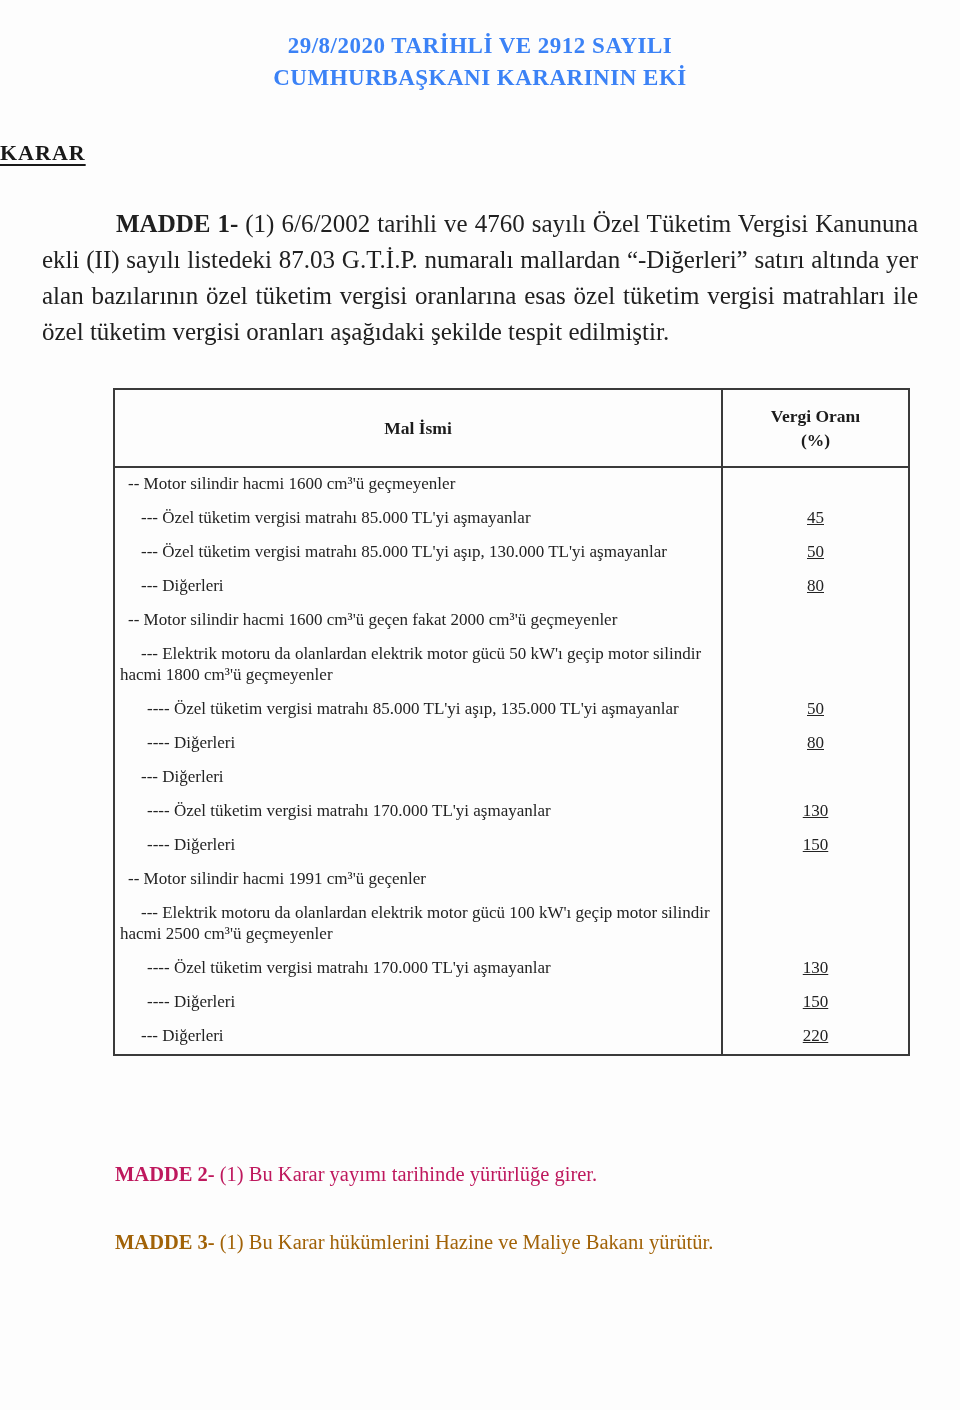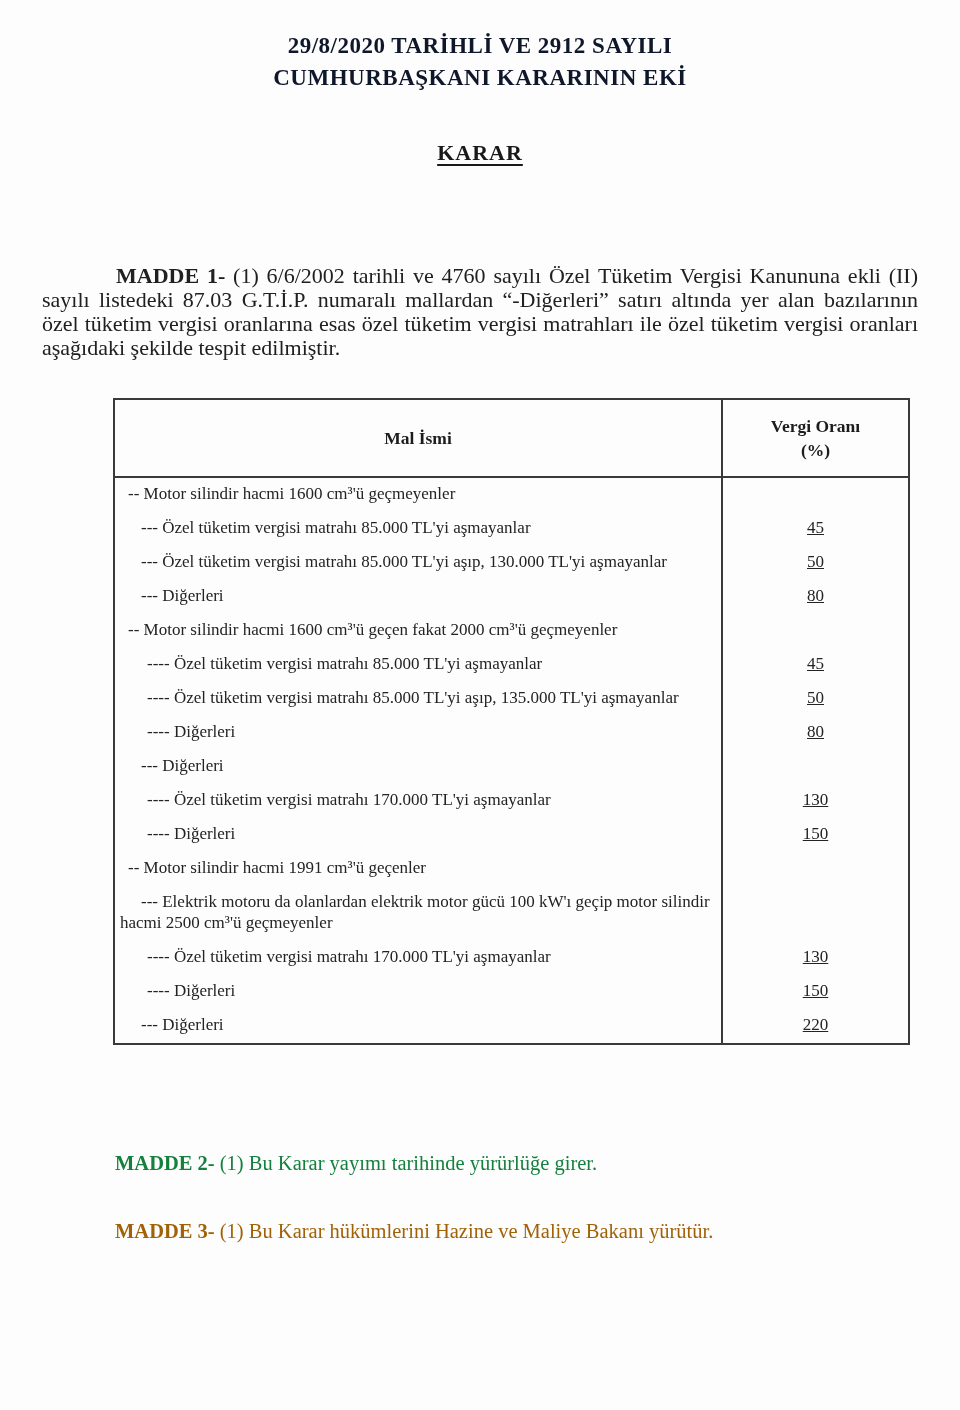--- a/index.html
+++ b/index.html
@@ -20,39 +20,39 @@
   .doc {
     padding-top: 30px;
   }
   
   .title-block {
     text-align: center;
     font-weight: bold;
     font-size: 23px;
     line-height: 32px;
     letter-spacing: 0.5px;
-    color: #0f172a;
+    color: #3b82f6;
   }
   .karar-heading {
-    text-align: center;
+    text-align: left;
     margin-top: 46px;
     font-weight: bold;
     font-size: 22px;
     letter-spacing: 1px;
     color: #191919;
   }
   .karar-heading span {
     text-decoration: underline;
     text-underline-offset: 4px;
   }
   
   .article-1 {
-    margin: 98px 42px 0 42px;
-    font-size: 22px;
-    line-height: 24px;
+    margin: 40px 42px 0 42px;
+    font-size: 25px;
+    line-height: 36px;
     text-align: justify;
     text-indent: 74px;
     color: #202020;
   }
   .article-label {
     font-weight: bold;
   }
   
   .tax-table-wrap {
     margin: 38px 0 0 113px;
@@ -95,21 +95,21 @@
   }
   
   tr.l1 td.name { padding-left: 13px; }
   tr.l2 td.name { padding-left: 5px;  text-indent: 21px; }
   tr.l3 td.name { padding-left: 5px;  text-indent: 27px; }
   
   .article-2 {
     margin: 104px 42px 0 115px;
     font-size: 20.5px;
     line-height: 28px;
-    color: #15803d;
+    color: #be185d;
   }
   .article-3 {
     margin: 40px 42px 0 115px;
     font-size: 20.5px;
     line-height: 28px;
     color: #a16207;
   }
 </style>
 </head>
 <body>
@@ -156,23 +156,23 @@
           <td class="rate">50</td>
         </tr>
         <tr class="l2">
           <td class="name">--- Diğerleri</td>
           <td class="rate">80</td>
         </tr>
         <tr class="l1">
           <td class="name">-- Motor silindir hacmi 1600 cm³'ü geçen fakat 2000 cm³'ü geçmeyenler</td>
           <td class="rate"></td>
         </tr>
-        <tr class="l3">
-          <td class="name">---- Özel tüketim vergisi matrahı 85.000 TL'yi aşmayanlar</td>
-          <td class="rate">45</td>
+        <tr class="l2">
+          <td class="name">--- Elektrik motoru da olanlardan elektrik motor gücü 50 kW'ı geçip motor silindir hacmi 1800 cm³'ü geçmeyenler</td>
+          <td class="rate"></td>
         </tr>
         <tr class="l3">
           <td class="name">---- Özel tüketim vergisi matrahı 85.000 TL'yi aşıp, 135.000 TL'yi aşmayanlar</td>
           <td class="rate">50</td>
         </tr>
         <tr class="l3">
           <td class="name">---- Diğerleri</td>
           <td class="rate">80</td>
         </tr>
         <tr class="l2">

